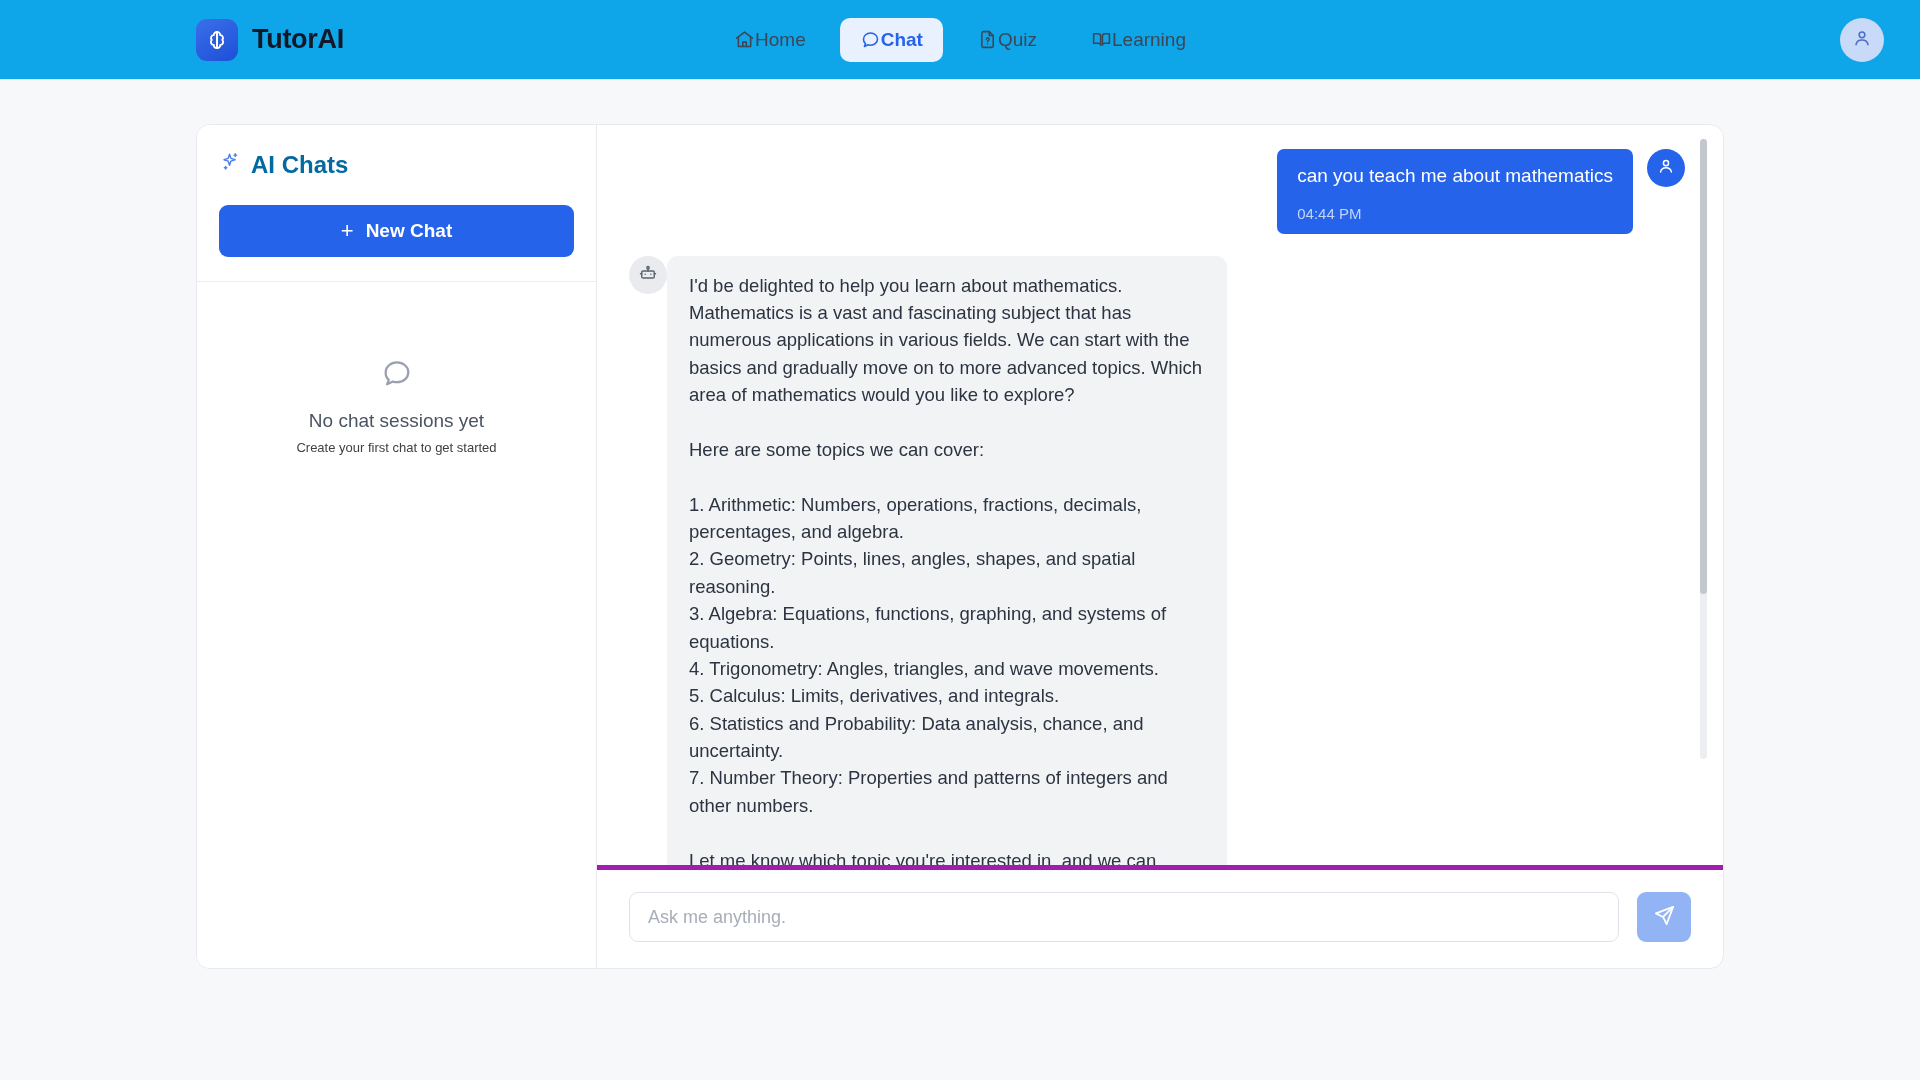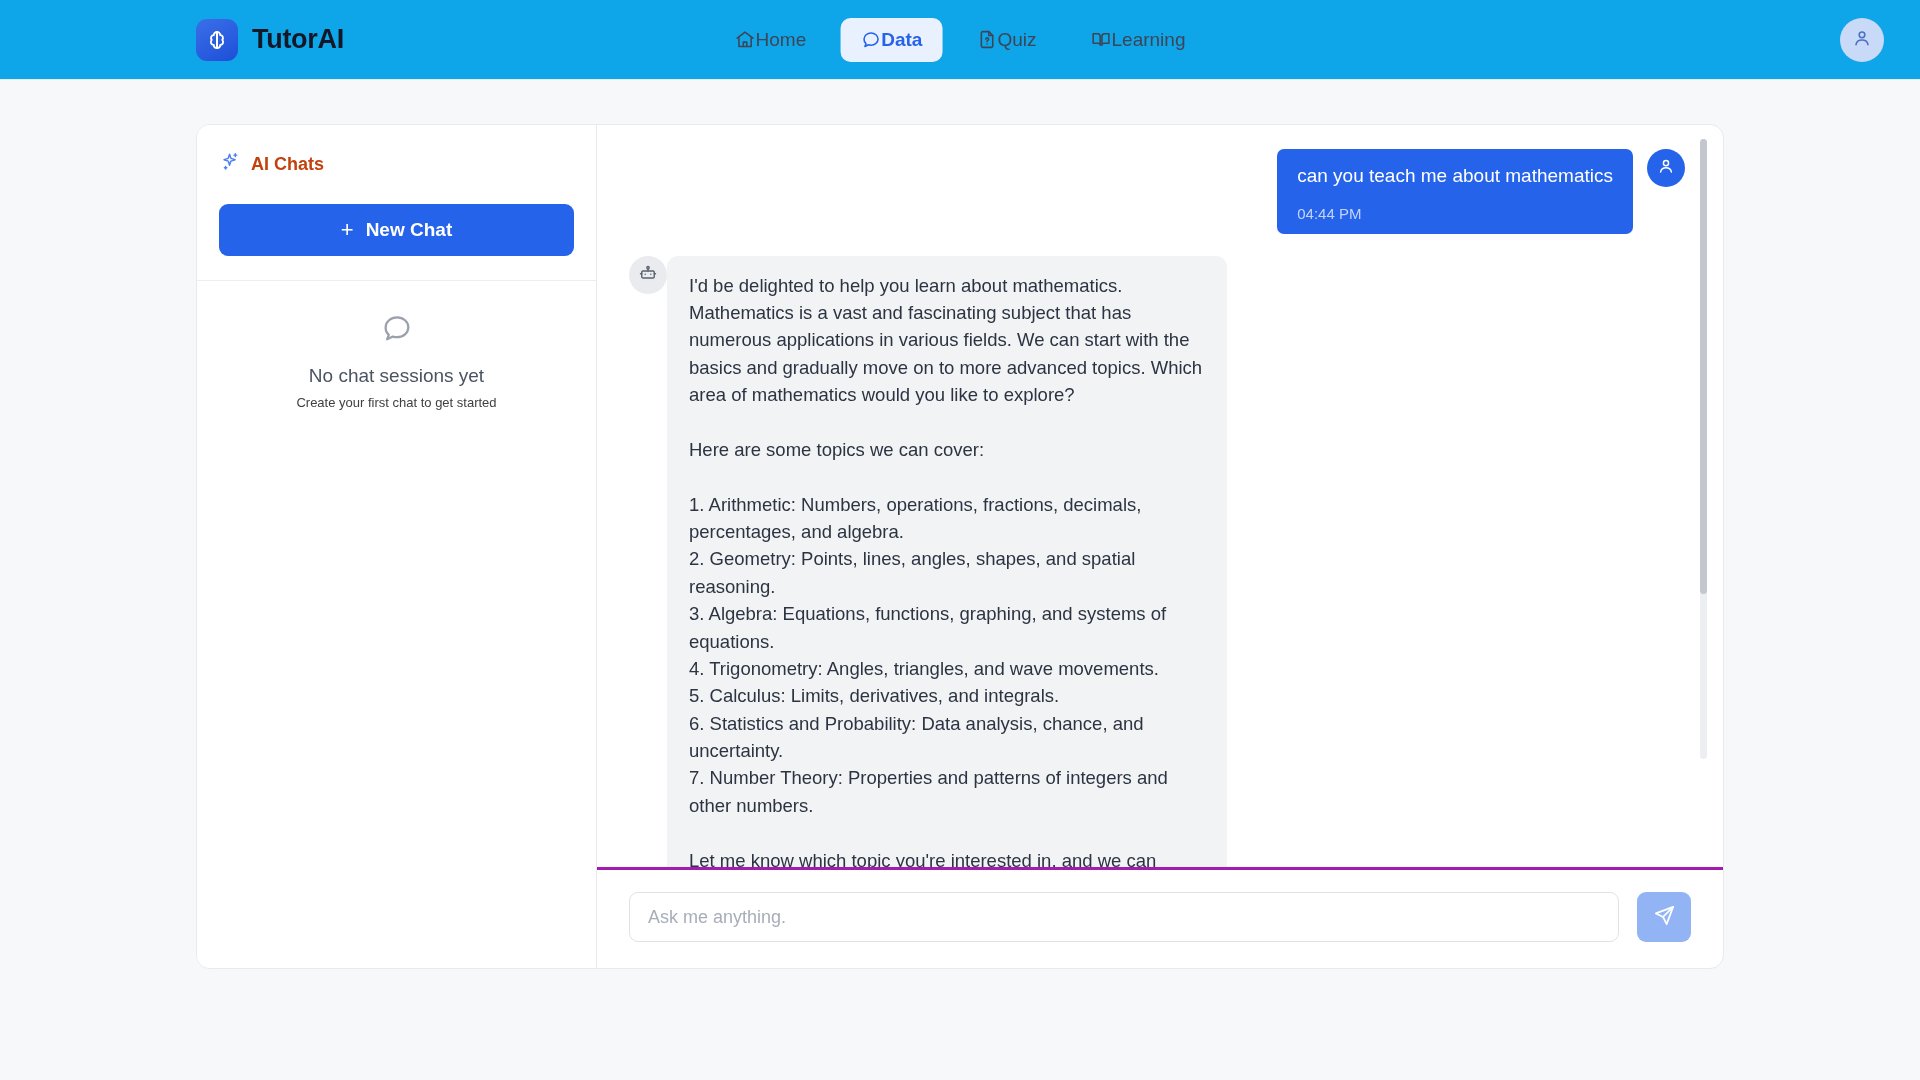--- a/index.html
+++ b/index.html
@@ -69,39 +69,39 @@
   
   .sidebar {
     width: 400px;
     border-right: 1px solid #e8eaef;
     display: flex; flex-direction: column;
     background: #ffffff;
   }
   .sidebar-head { padding: 26px 22px 24px 22px; }
   .sidebar-title {
     display: flex; align-items: center; gap: 10px;
-    font-size: 18px; font-weight: bold; color: #c2410c;
+    font-size: 24px; font-weight: bold; color: #0369a1;
     margin-bottom: 26px;
   }
   .new-chat-btn {
     width: 100%; height: 52px;
     background: #2563eb; color: #ffffff;
     border: none; border-radius: 9px;
     font-size: 19px; font-weight: bold;
     font-family: "Liberation Sans", sans-serif;
     display: flex; align-items: center; justify-content: center; gap: 12px;
     cursor: pointer;
   }
   .plus-glyph { font-size: 22px; font-weight: normal; line-height: 1; }
   .sidebar-body {
     border-top: 1px solid #eceef2;
     flex: 1;
     display: flex; flex-direction: column;
     align-items: center;
-    padding-top: 30px;
+    padding-top: 74px;
   }
   .empty-icon { margin-bottom: 16px; }
   .empty-title { font-size: 19px; color: #4b5462; margin-bottom: 8px; }
   .empty-sub { font-size: 13px; color: #404040; }
 
   
   .chat-panel { flex: 1; display: flex; flex-direction: column; min-width: 0; }
   .chat-head {
     height: 72px; flex-shrink: 0;
     border-bottom: 1px solid #eceef2;
@@ -155,21 +155,21 @@
     position: absolute; right: 16px; top: 14px;
     width: 7px; height: 620px; border-radius: 4px; background: #eceef1;
   }
   .scrollbar-thumb {
     width: 7px; height: 455px; border-radius: 4px; background: #c3c7ce;
   }
 
   
   .composer {
     flex-shrink: 0;
-    border-top: 3px solid #a21caf;
+    border-top: 5px solid #a21caf;
     padding: 22px 32px 26px 32px;
     display: flex; align-items: center; gap: 18px;
   }
   .composer-input {
     flex: 1; height: 50px;
     border: 1px solid #dfe2e8; border-radius: 9px;
     padding: 0 18px; font-size: 18px; color: #2c3442;
     font-family: "Liberation Sans", sans-serif;
     outline: none; background: #ffffff;
   }
@@ -208,21 +208,21 @@
       </span>
       <span>Home</span>
     </div>
 
     <div class="nav-item active">
       <span class="ico">
         <svg width="21" height="21" viewBox="0 0 24 24" fill="none" stroke="currentColor" stroke-width="1.8" stroke-linecap="round" stroke-linejoin="round">
           <path d="M20 11.5c0 3.9-3.6 7-8 7-1 0-2-.15-2.9-.45L5 20l1.2-3.2A6.6 6.6 0 0 1 4 11.5c0-3.9 3.6-7 8-7s8 3.1 8 7z"></path>
         </svg>
       </span>
-      <span>Data</span>
+      <span>Chat</span>
     </div>
 
     <div class="nav-item">
       <span class="ico">
         <svg width="21" height="21" viewBox="0 0 24 24" fill="none" stroke="currentColor" stroke-width="1.8" stroke-linecap="round" stroke-linejoin="round">
           <path d="M14 3H7a1.5 1.5 0 0 0-1.5 1.5v15A1.5 1.5 0 0 0 7 21h10a1.5 1.5 0 0 0 1.5-1.5V7.5z"></path>
           <path d="M14 3v4.5h4.5"></path>
           <path d="M10.6 11.6a1.6 1.6 0 1 1 2.2 1.5c-.5.3-.8.7-.8 1.3"></path>
           <path d="M12 17.1h.01"></path>
         </svg>

